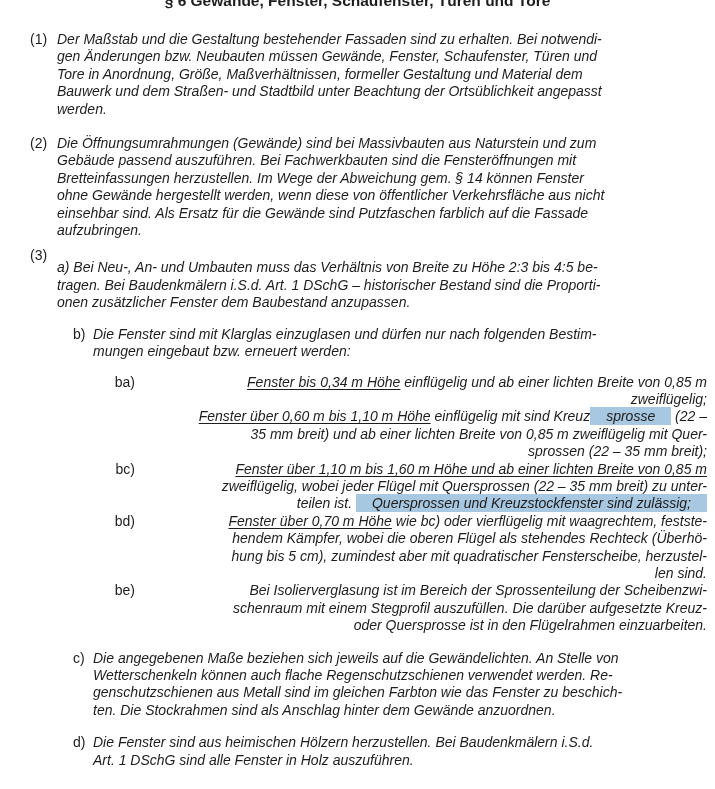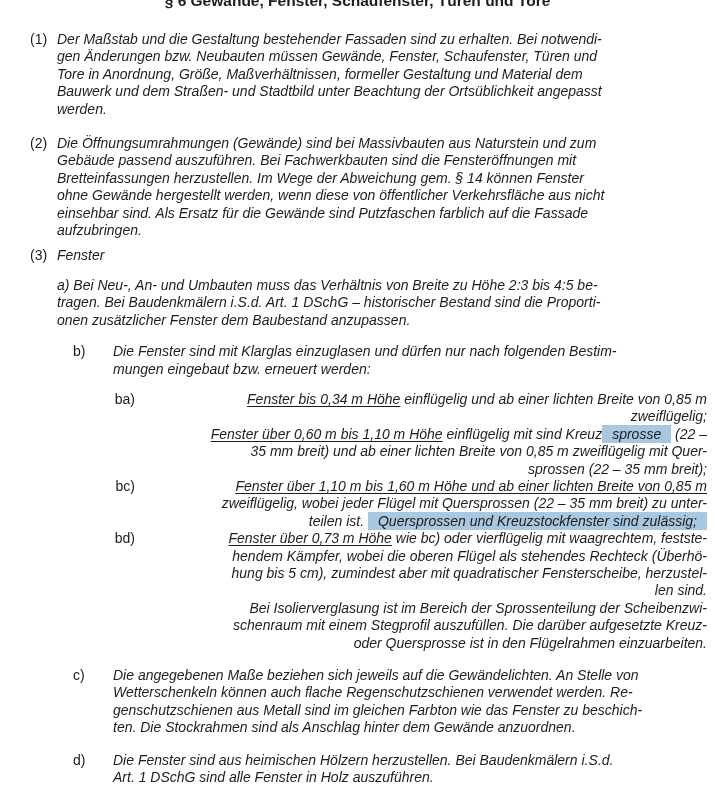--- a/index.html
+++ b/index.html
@@ -67,29 +67,29 @@
     flex: 0 0 20px;
   }
   .sub-list {
     margin-top: 13px;
     margin-left: 33px;
     text-align: right;
   }
   .slabel {
     flex: 0 0 45px;
   }
-  .htext { flex: 1; min-width: 0; margin-left: 20px; }
+  .htext { flex: 1; min-width: 0; }
   .seg-underline {
     text-decoration: underline;
     text-underline-offset: 2px;
     text-decoration-thickness: 1px;
   }
   .seg-highlight {
     background: var(--hl, #a8c7e0);
-    padding: 1px 10px;
+    padding: 1px 16px;
   }
 </style>
 </head>
 <body style="color: rgb(29, 29, 29); background: rgb(255, 255, 255);">
 
 <div class="page">
 
   <div class="title-clip">
     <div class="title">§ 6 Gewände, Fenster, Schaufenster, Türen und Tore</div>
   </div>
@@ -110,21 +110,20 @@
 Bretteinfassungen herzustellen. Im Wege der Abweichung gem. § 14 können Fenster
 ohne Gewände hergestellt werden, wenn diese von öffentlicher Verkehrsfläche aus nicht
 einsehbar sind. Als Ersatz für die Gewände sind Putzfaschen farblich auf die Fassade
 aufzubringen.</div>
   </div>
 
   <div class="num-para p3">
     <span class="num">(3)</span>
     <div class="pbody">
 
-      <div class="ptext">Fenster</div>
 
       <div class="ptext item-a">a) Bei Neu-, An- und Umbauten muss das Verhältnis von Breite zu Höhe 2:3 bis 4:5 be-
 tragen. Bei Baudenkmälern i.S.d. Art. 1 DSchG – historischer Bestand sind die Proporti-
 onen zusätzlicher Fenster dem Baubestand anzupassen.</div>
 
       <div class="hang item-b">
         <span class="hlabel">b)</span>
         <div class="htext">Die Fenster sind mit Klarglas einzuglasen und dürfen nur nach folgenden Bestim-
 mungen eingebaut bzw. erneuert werden:</div>
       </div>
@@ -141,26 +140,27 @@
 sprossen (22 – 35 mm breit);</span></div>
         </div>
         <div class="hang sub-item">
           <span class="slabel">bc)</span>
           <div class="htext"><span class="seg-underline">Fenster über 1,10 m bis 1,60 m Höhe und ab einer lichten Breite von 0,85 m</span><span class="seg-normal">
 zweiflügelig, wobei jeder Flügel mit Quersprossen (22 – 35 mm breit) zu unter-
 teilen ist. </span><span class="seg-highlight">Quersprossen und Kreuzstockfenster sind zulässig;</span></div>
         </div>
         <div class="hang sub-item">
           <span class="slabel">bd)</span>
-          <div class="htext"><span class="seg-underline">Fenster über 0,73 m Höhe</span><span class="seg-normal"> wie bc) oder vierflügelig mit waagrechtem, festste-
+          <div class="htext"><span class="seg-underline">Fenster über 0,70 m Höhe</span><span class="seg-normal"> wie bc) oder vierflügelig mit waagrechtem, festste-
 hendem Kämpfer, wobei die oberen Flügel als stehendes Rechteck (Überhö-
 hung bis 5 cm), zumindest aber mit quadratischer Fensterscheibe, herzustel-
 len sind.</span></div>
         </div>
         <div class="hang sub-item">
+          <span class="slabel">be)</span>
           <div class="htext"><span class="seg-normal">Bei Isolierverglasung ist im Bereich der Sprossenteilung der Scheibenzwi-
 schenraum mit einem Stegprofil auszufüllen. Die darüber aufgesetzte Kreuz-
 oder Quersprosse ist in den Flügelrahmen einzuarbeiten.</span></div>
         </div>
       </div>
 
       <div class="hang item-c">
         <span class="hlabel">c)</span>
         <div class="htext">Die angegebenen Maße beziehen sich jeweils auf die Gewändelichten. An Stelle von
 Wetterschenkeln können auch flache Regenschutzschienen verwendet werden. Re-

